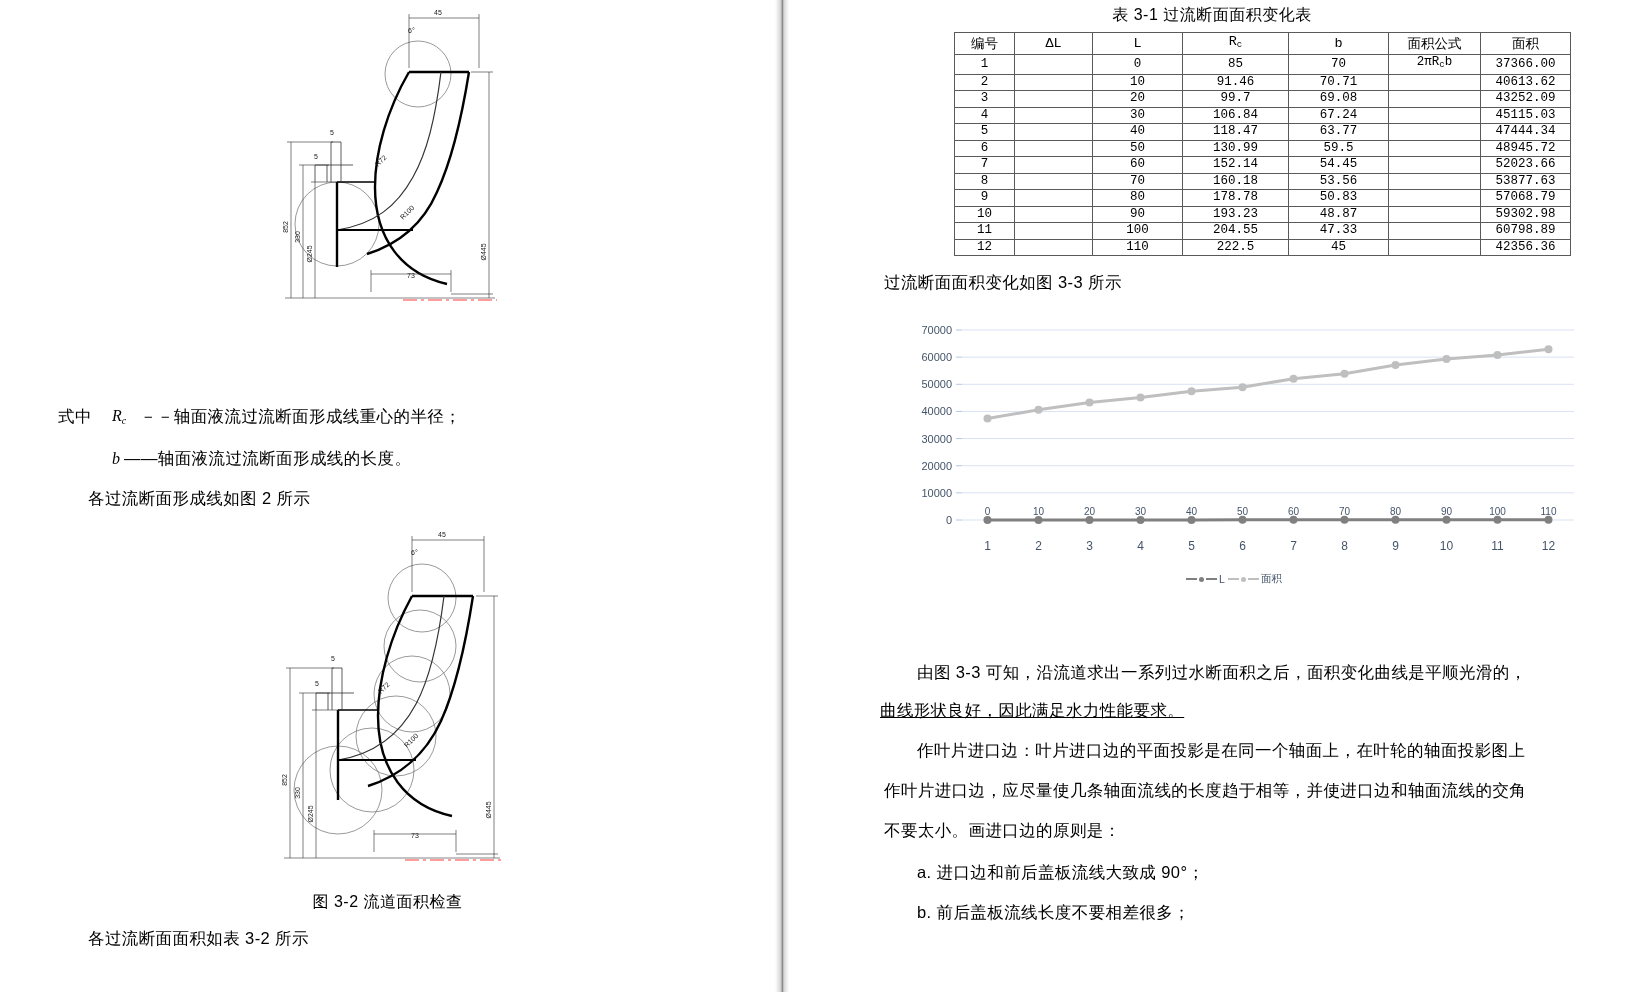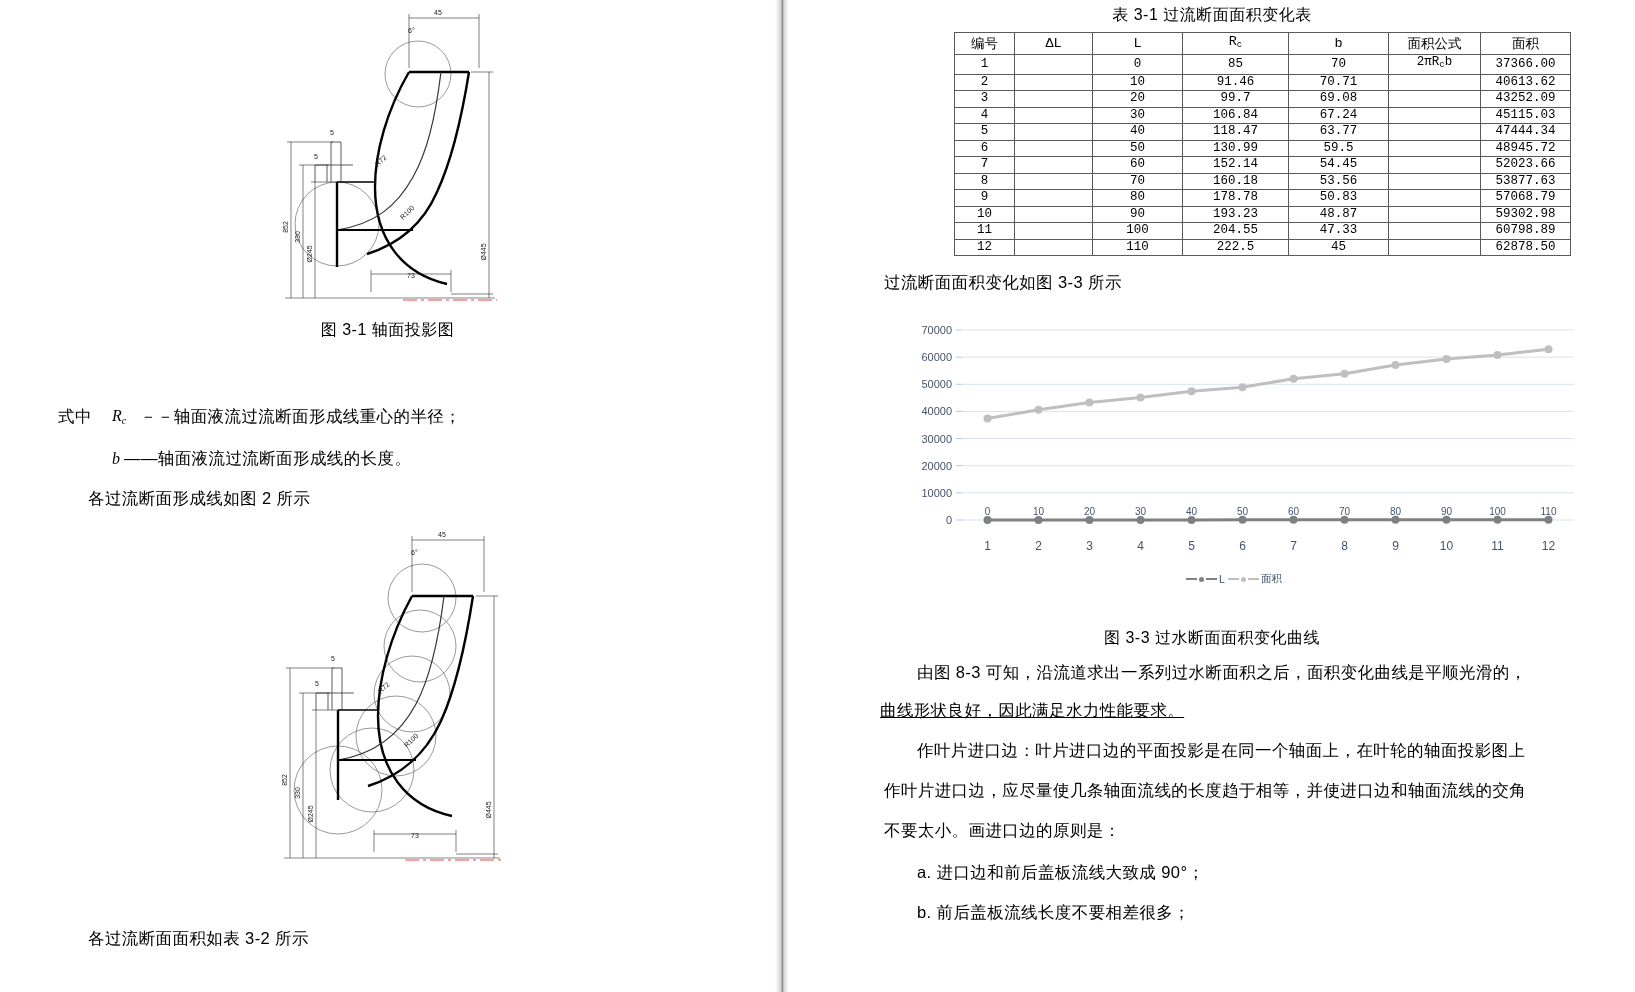--- a/index.html
+++ b/index.html
@@ -158,21 +158,20 @@
         <text x="55" y="133">5</text>
         <text x="39" y="157">5</text>
         <text x="13" y="225" transform="rotate(-90 13 225)" text-anchor="middle">852</text>
         <text x="25" y="235" transform="rotate(-90 25 235)" text-anchor="middle">330</text>
         <text x="37" y="252" transform="rotate(-90 37 252)" text-anchor="middle">Ø245</text>
         <text x="211" y="250" transform="rotate(-90 211 250)" text-anchor="middle">Ø445</text>
       </g>
     </svg>
   </div>
 
-  <div class="fig-caption" style="position:absolute; left:0; top:320px; width:775px;">图 3-1  轴面投影图</div>
 
 
   <div style="position:absolute; left:0; top:406px; width:775px;">
     <span class="body-line" style="position:absolute; left:58px; top:0;">式中</span>
     <span class="var" style="position:absolute; left:112px; top:1px; font-size:16px;">
       <span>R</span><span class="sub">c</span>
     </span>
     <span class="body-line" style="position:absolute; left:140px; top:0;">－－轴面液流过流断面形成线重心的半径；</span>
   </div>
 
@@ -243,20 +242,21 @@
         <text x="59" y="143">5</text>
         <text x="43" y="168">5</text>
         <text x="15" y="262" transform="rotate(-90 15 262)" text-anchor="middle">852</text>
         <text x="28" y="275" transform="rotate(-90 28 275)" text-anchor="middle">330</text>
         <text x="41" y="296" transform="rotate(-90 41 296)" text-anchor="middle">Ø245</text>
         <text x="219" y="292" transform="rotate(-90 219 292)" text-anchor="middle">Ø445</text>
       </g>
     </svg>
   </div>
 
+  <div class="fig-caption" style="position:absolute; left:0; top:892px; width:775px;">图 3-2  流道面积检查</div>
 
   <div class="body-line" style="position:absolute; left:88px; top:928px;">各过流断面面积如表 3-2 所示</div>
 </div>
 
 <div style="position:absolute; left:789px; top:0; width:846px; height:992px;">
 
   <div class="tbl-title" style="top:5px;">表 3-1  过流断面面积变化表</div>
 
   <table class="data" style="left:165px; top:32px;">
     <thead>
@@ -370,21 +370,21 @@
         <td></td>
         <td>60798.89</td>
       </tr>
       <tr>
         <td>12</td>
         <td></td>
         <td>110</td>
         <td>222.5</td>
         <td>45</td>
         <td></td>
-        <td>62878.50</td>
+        <td>42356.36</td>
       </tr>
     </tbody>
   </table>
 
   <div class="body-line" style="position:absolute; left:95px; top:272px;">过流断面面积变化如图 3-3 所示</div>
 
   <div class="chart-box" style="left:95px; top:312px; width:700px; height:315px;">
 
     <svg id="chart-svg" width="700" height="250" style="display:block; margin-top:8px;">
         <line x1="78" y1="200" x2="690" y2="200" stroke="#d9e2f3" stroke-width="1"></line>
@@ -472,22 +472,21 @@
       </span>
       <span class="lg-item">
         <span class="lg-line" style="background:#bfbfbf"></span>
         <span class="lg-dot" style="background:#bfbfbf"></span>
         <span class="lg-line" style="background:#bfbfbf"></span>
         <span>面积</span>
       </span>
     </div>
   </div>
 
-  <div class="fig-caption" style="position:absolute; left:0; top:628px; width:846px;">图 3-3  过水断面面积变化曲线</div>
-
-  <div class="body-line indent2" style="position:absolute; left:95px; top:662px; width:740px;">由图 8-3 可知，沿流道求出一系列过水断面积之后，面积变化曲线是平顺光滑的，</div>
+
+  <div class="body-line indent2" style="position:absolute; left:95px; top:662px; width:740px;">由图 3-3 可知，沿流道求出一系列过水断面积之后，面积变化曲线是平顺光滑的，</div>
   <div class="body-line" style="position:absolute; left:91px; top:700px; width:740px;text-decoration:underline;">曲线形状良好，因此满足水力性能要求。</div>
   <div class="body-line indent2" style="position:absolute; left:95px; top:740px; width:740px;">作叶片进口边：叶片进口边的平面投影是在同一个轴面上，在叶轮的轴面投影图上</div>
   <div class="body-line" style="position:absolute; left:95px; top:780px; width:740px;">作叶片进口边，应尽量使几条轴面流线的长度趋于相等，并使进口边和轴面流线的交角</div>
   <div class="body-line" style="position:absolute; left:95px; top:820px; width:740px;">不要太小。画进口边的原则是：</div>
   <div class="body-line" style="position:absolute; left:128px; top:862px; width:740px;">a. 进口边和前后盖板流线大致成 90°；</div>
   <div class="body-line" style="position:absolute; left:128px; top:902px; width:740px;">b. 前后盖板流线长度不要相差很多；</div>
 </div>
 
 </body></html>

